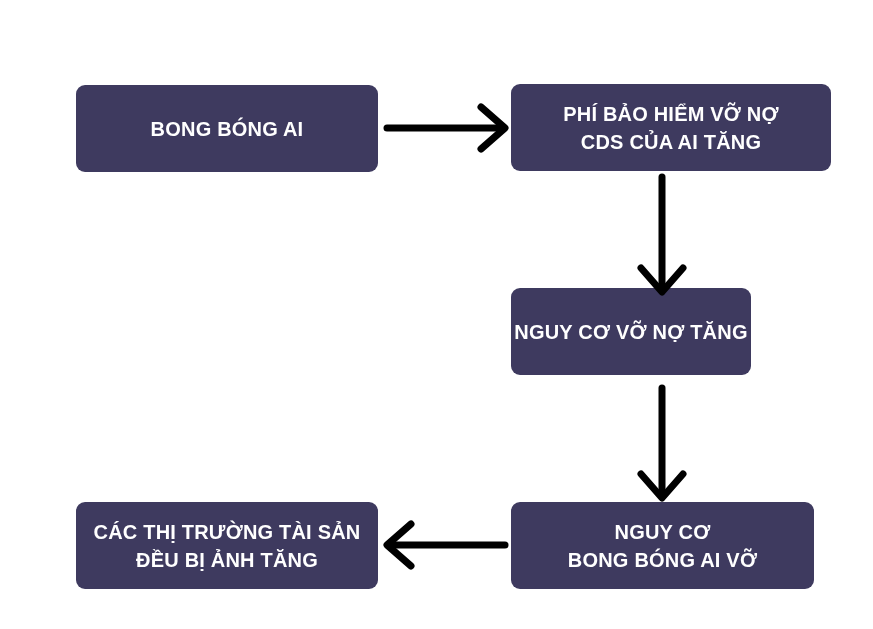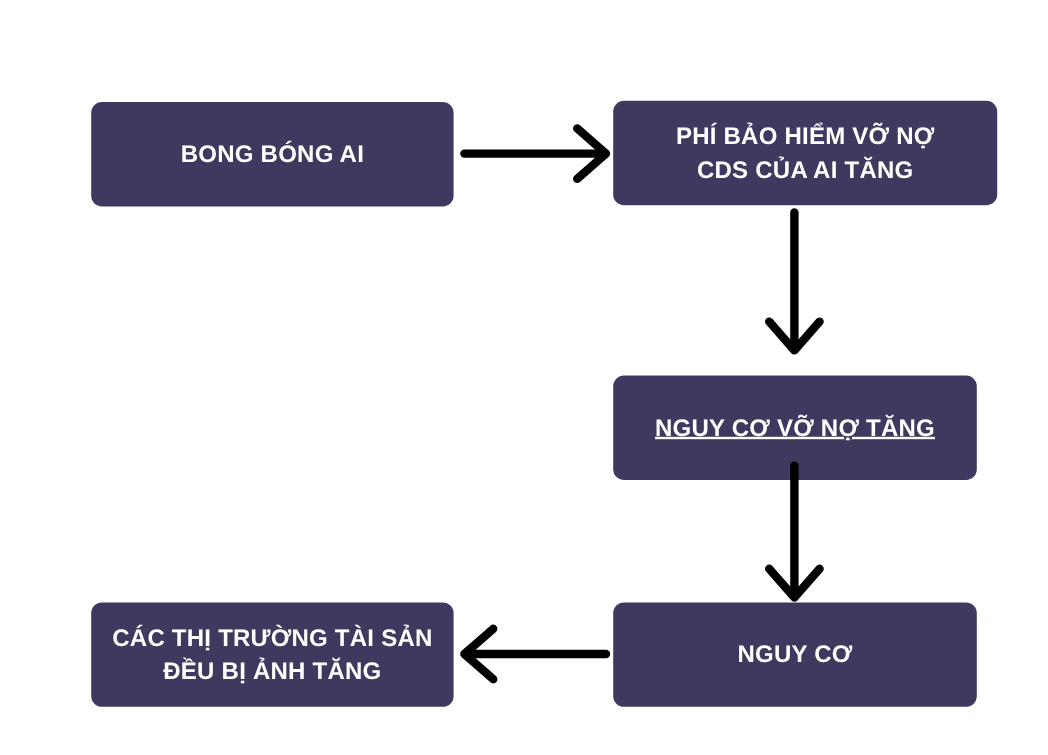--- a/index.html
+++ b/index.html
@@ -60,27 +60,28 @@
   <div class="node" style="left:76px; top:85px; width:302px; height:87px;">
     <span>BONG BÓNG AI</span>
 
   </div>
 
   <div class="node" style="left:511px; top:84px; width:320px; height:87px;">
     <span>PHÍ BẢO HIỂM VỠ NỢ</span>
     <span>CDS CỦA AI TĂNG</span>
   </div>
 
-  <div class="node" style="left:511px; top:313px; width:303px; height:87px;text-decoration:underline;">
+  <div class="node" style="left:511px; top:288px; width:240px; height:87px;">
     <span>NGUY CƠ VỠ NỢ TĂNG</span>
 
   </div>
 
   <div class="node" style="left:511px; top:502px; width:303px; height:87px;justify-content:center;">
     <span>NGUY CƠ</span>
+    <span>BONG BÓNG AI VỠ</span>
   </div>
 
   <div class="node" style="left:76px; top:502px; width:302px; height:87px;">
     <span>CÁC THỊ TRƯỜNG TÀI SẢN</span>
     <span>ĐỀU BỊ ẢNH TĂNG</span>
   </div>
 
   <svg class="arrows" width="873" height="629" viewBox="0 0 873 629">
     <g>
       <path d="M387 128 H 498"></path>

